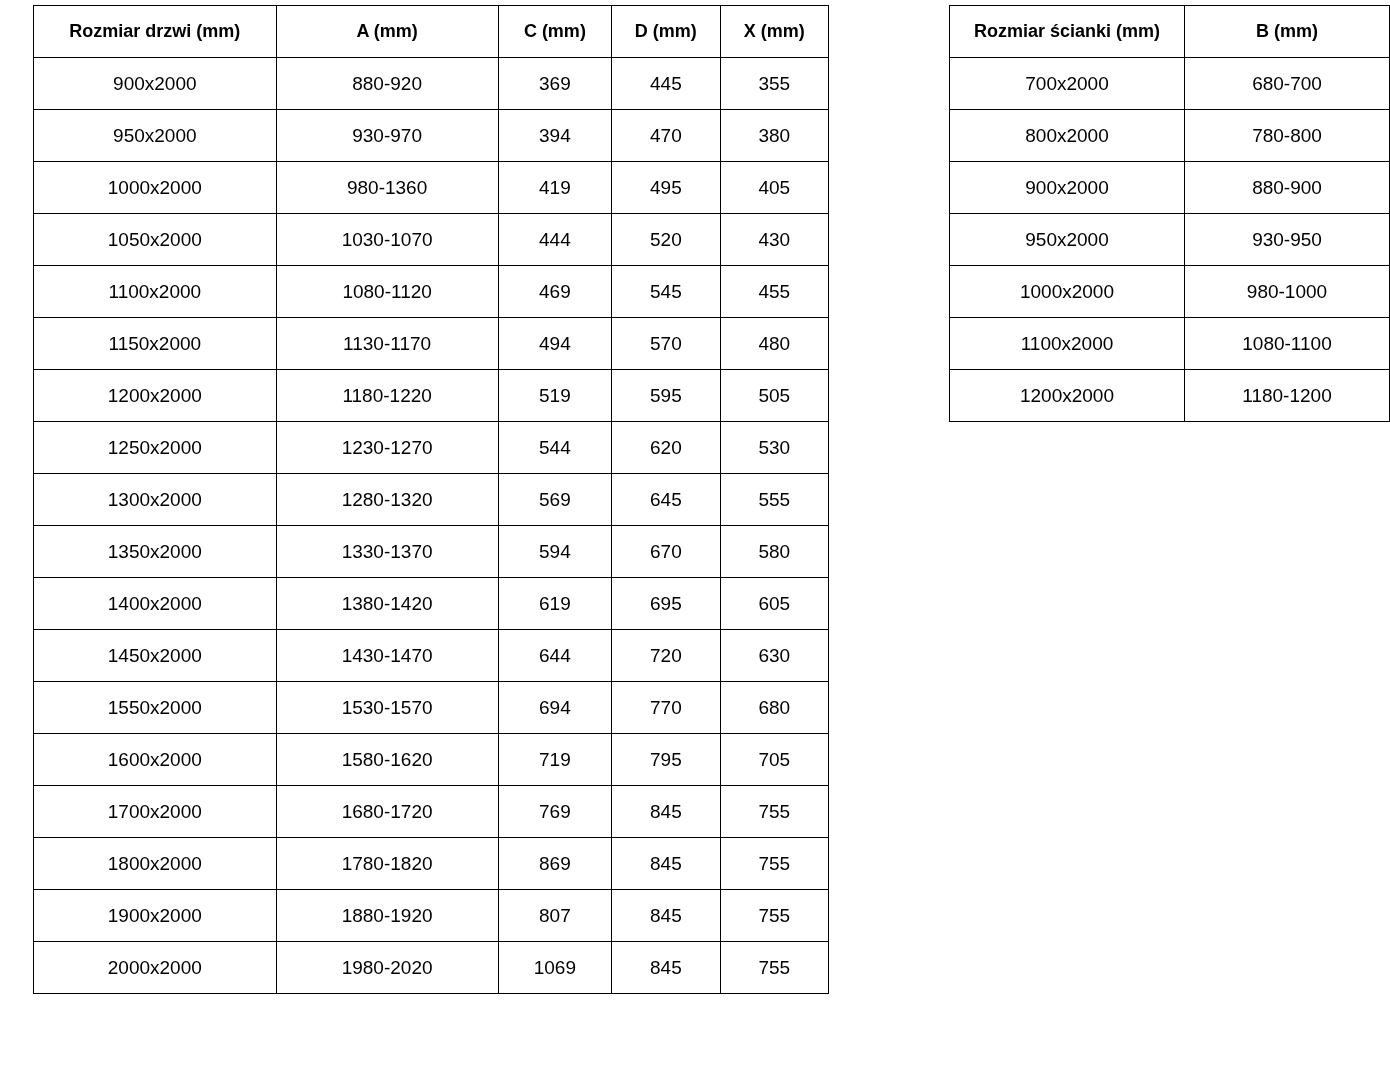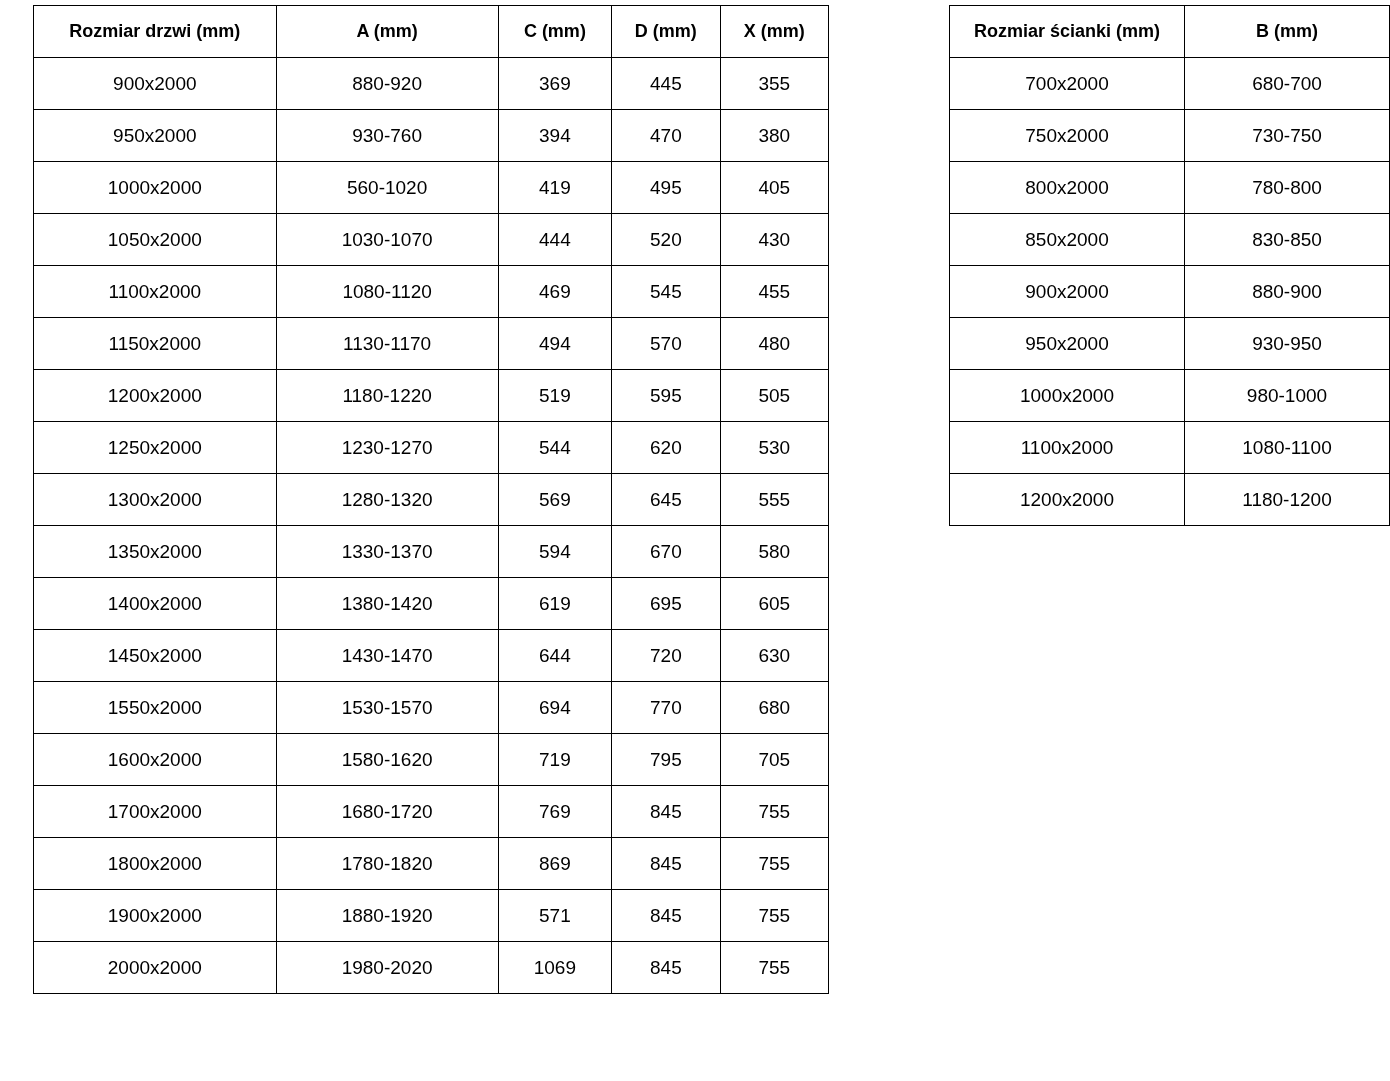--- a/index.html
+++ b/index.html
@@ -85,28 +85,28 @@
     <tbody id="doors-body">
         <tr>
           <td>900x2000</td>
           <td>880-920</td>
           <td>369</td>
           <td>445</td>
           <td>355</td>
         </tr>
         <tr>
           <td>950x2000</td>
-          <td>930-760</td>
+          <td>930-970</td>
           <td>394</td>
           <td>470</td>
           <td>380</td>
         </tr>
         <tr>
           <td>1000x2000</td>
-          <td>560-1020</td>
+          <td>980-1360</td>
           <td>419</td>
           <td>495</td>
           <td>405</td>
         </tr>
         <tr>
           <td>1050x2000</td>
           <td>1030-1070</td>
           <td>444</td>
           <td>520</td>
           <td>430</td>
@@ -191,21 +191,21 @@
         <tr>
           <td>1800x2000</td>
           <td>1780-1820</td>
           <td>869</td>
           <td>845</td>
           <td>755</td>
         </tr>
         <tr>
           <td>1900x2000</td>
           <td>1880-1920</td>
-          <td>571</td>
+          <td>807</td>
           <td>845</td>
           <td>755</td>
         </tr>
         <tr>
           <td>2000x2000</td>
           <td>1980-2020</td>
           <td>1069</td>
           <td>845</td>
           <td>755</td>
         </tr>
@@ -222,32 +222,24 @@
         <th>Rozmiar ścianki (mm)</th>
         <th>B (mm)</th>
       </tr>
     </thead>
     <tbody id="walls-body">
         <tr>
           <td>700x2000</td>
           <td>680-700</td>
         </tr>
         <tr>
-          <td>750x2000</td>
-          <td>730-750</td>
-        </tr>
-        <tr>
           <td>800x2000</td>
           <td>780-800</td>
         </tr>
         <tr>
-          <td>850x2000</td>
-          <td>830-850</td>
-        </tr>
-        <tr>
           <td>900x2000</td>
           <td>880-900</td>
         </tr>
         <tr>
           <td>950x2000</td>
           <td>930-950</td>
         </tr>
         <tr>
           <td>1000x2000</td>
           <td>980-1000</td>

